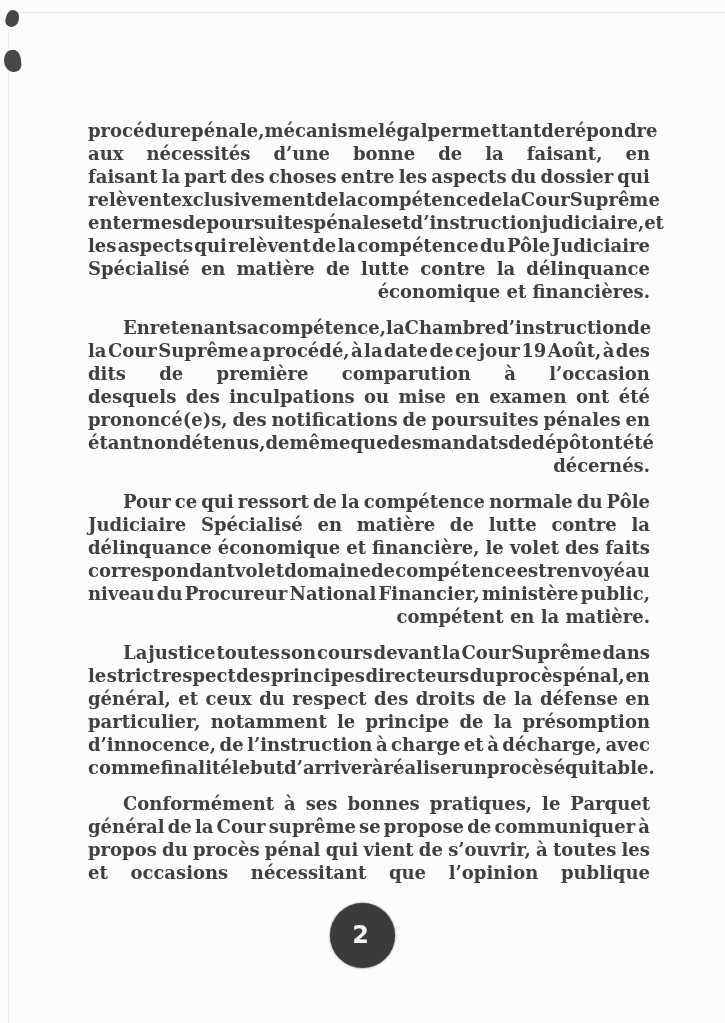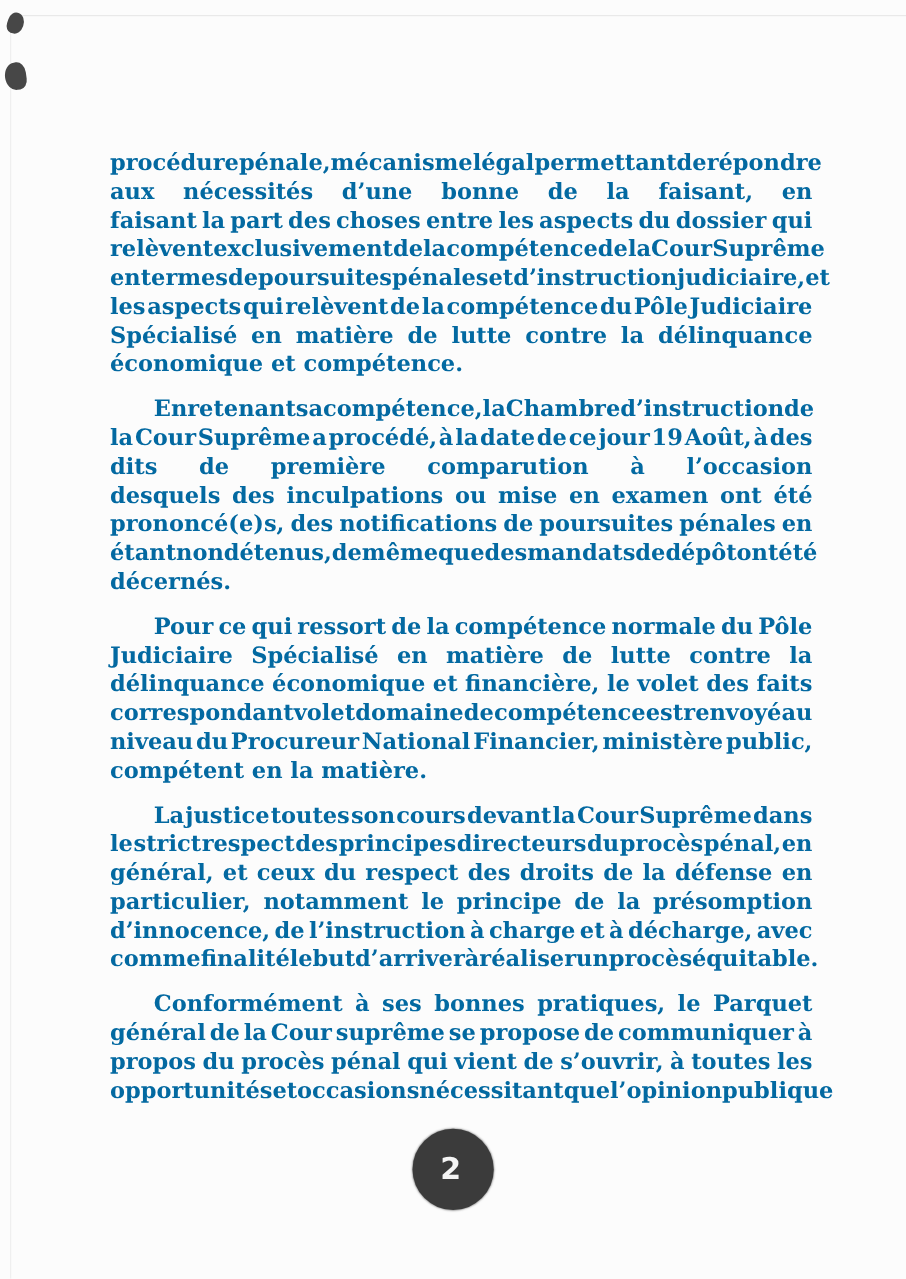--- a/index.html
+++ b/index.html
@@ -79,21 +79,21 @@
 </style>
 </head>
 <body>
 
 <div class="page" style="background: rgb(252, 252, 252);">
   <div class="edge-top"></div>
   <div class="edge-left"></div>
   <div class="speck-a" style="background: rgb(71, 71, 71);"></div>
   <div class="speck-b" style="background: rgb(71, 71, 71);"></div>
 
-  <div class="content" style="color: #0369a1;">
+  <div class="content" style="color: #404040; text-align: right;">
       <div class="paragraph">
         <div class="line just">
           <span>procédure</span>
           <span>pénale,</span>
           <span>mécanisme</span>
           <span>légal</span>
           <span>permettant</span>
           <span>de</span>
           <span>répondre</span>
         </div>
@@ -157,21 +157,21 @@
         <div class="line just">
           <span>Spécialisé</span>
           <span>en</span>
           <span>matière</span>
           <span>de</span>
           <span>lutte</span>
           <span>contre</span>
           <span>la</span>
           <span>délinquance</span>
         </div>
-        <div class="line">économique et compétence.</div>
+        <div class="line">économique et financières.</div>
       </div>
       <div class="paragraph">
         <div class="line just indent">
           <span>En</span>
           <span>retenant</span>
           <span>sa</span>
           <span>compétence,</span>
           <span>la</span>
           <span>Chambre</span>
           <span>d’instruction</span>
@@ -392,21 +392,20 @@
           <span>pénal</span>
           <span>qui</span>
           <span>vient</span>
           <span>de</span>
           <span>s’ouvrir,</span>
           <span>à</span>
           <span>toutes</span>
           <span>les</span>
         </div>
         <div class="line just">
-          <span>opportunités</span>
           <span>et</span>
           <span>occasions</span>
           <span>nécessitant</span>
           <span>que</span>
           <span>l’opinion</span>
           <span>publique</span>
         </div>
       </div>
     </div>
 

